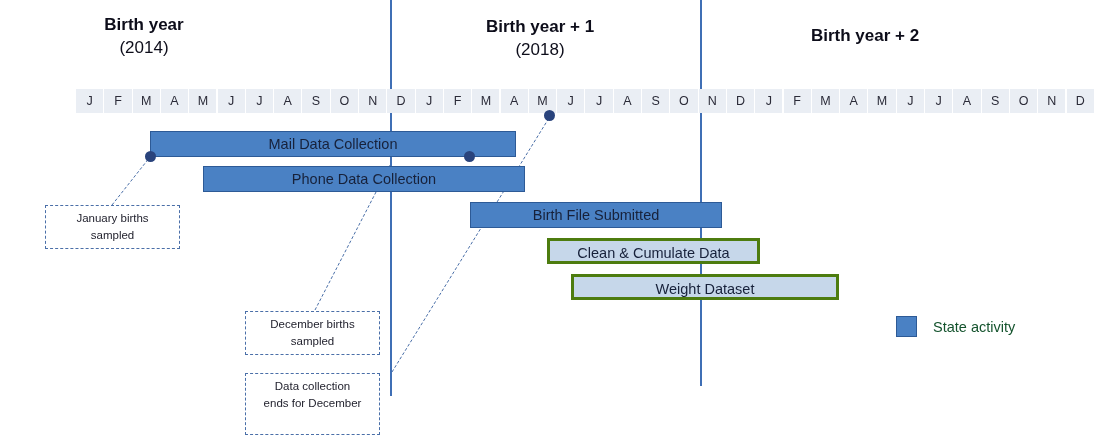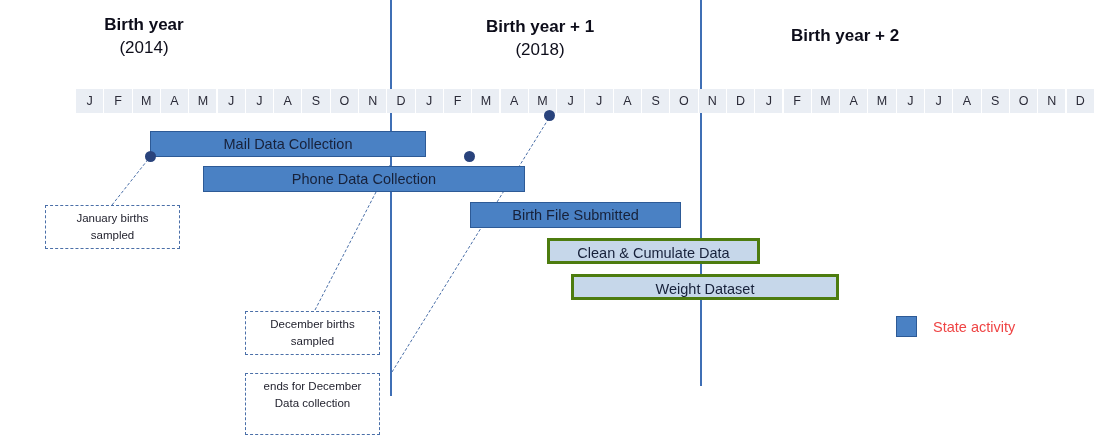--- a/index.html
+++ b/index.html
@@ -129,40 +129,40 @@
   .legend-swatch {
     width: 21px;
     height: 21px;
     box-sizing: border-box;
     margin-right: 16px;
   }
   .legend-swatch.state { background: #4a81c4; border: 1px solid #2d5a96; }
   .legend-swatch.cdc   { background: #c6d7ea; border: 1px solid #6e8cb3; }
   .legend-label {
     font-size: 14.5px;
-    color: #ef4444;
+    color: #14532d;
     white-space: nowrap;
   }
 </style>
 </head>
 <body>
 
 <div id="stage">
 
   <div class="year-head" style="left:19px; top:14px; width:250px;">
     <span>Birth year</span>
     <span class="yr-num">(2014)</span>
   </div>
 
   <div class="year-head" style="left:395px; top:16px; width:290px;">
     <span>Birth year + 1</span>
     <span class="yr-num">(2018)</span>
   </div>
 
-  <div class="year-head" style="left:700px; top:25px; width:290px;">
+  <div class="year-head" style="left:720px; top:25px; width:290px;">
     <span>Birth year + 2</span>
   </div>
 
   <div class="divider" style="left:390px; top:0px; height:396px;"></div>
   <div class="divider" style="left:700px; top:0px; height:386px;"></div>
 
   <div class="month-strip" id="month-strip" style="width: 1018.8px;">
       <div class="month-cell" style="left: 0px; width: 28.3px;">J</div>
       <div class="month-cell" style="left: 28.3px; width: 28.3px;">F</div>
       <div class="month-cell" style="left: 56.6px; width: 28.3px;">M</div>
@@ -203,47 +203,47 @@
 
   <svg id="leaders">
 
     <line x1="112" y1="205" x2="150" y2="157" stroke="#4a6fa8" stroke-width="1" stroke-dasharray="3,2"></line>
 
     <line x1="315" y1="310" x2="390" y2="165" stroke="#4a6fa8" stroke-width="1" stroke-dasharray="3,2"></line>
 
     <line x1="392" y1="372" x2="549" y2="118" stroke="#4a6fa8" stroke-width="1" stroke-dasharray="3,2"></line>
   </svg>
 
-  <div class="bar state" style="left:150px; top:131px; width:276px;">Mail Data Collection</div>
+  <div class="bar state" style="left:150px; top:131px; width:366px;">Mail Data Collection</div>
 
   <div class="bar state" style="left:203px; top:166px; width:322px;">Phone Data Collection</div>
 
-  <div class="bar state" style="left:470px; top:202px; width:211px;">Birth File Submitted</div>
+  <div class="bar state" style="left:470px; top:202px; width:252px;">Birth File Submitted</div>
 
   <div class="bar cdc" style="left:547px; top:238px; width:213px;">Clean &amp; Cumulate Data</div>
 
   <div class="bar cdc" style="left:571px; top:274px; width:268px;">Weight Dataset</div>
 
   <div class="dot" style="left:145px; top:151px;"></div>
   <div class="dot" style="left:464px; top:151px;"></div>
   <div class="dot" style="left:544px; top:110px;"></div>
 
   <div class="callout" style="left:45px; top:205px; width:135px; height:44px;">
     <div>January births</div>
     <div>sampled</div>
   </div>
 
   <div class="callout" style="left:245px; top:311px; width:135px; height:44px;">
     <div>December births</div>
     <div>sampled</div>
   </div>
 
   <div class="callout" style="left:245px; top:373px; width:135px; height:62px;">
+    <div>Data collection</div>
     <div>ends for December</div>
-    <div>Data collection</div>
   </div>
 
   <div class="legend">
     <div class="legend-row">
       <span class="legend-swatch state"></span>
       <span class="legend-label">State activity</span>
     </div>
   </div>
 
 </div>

